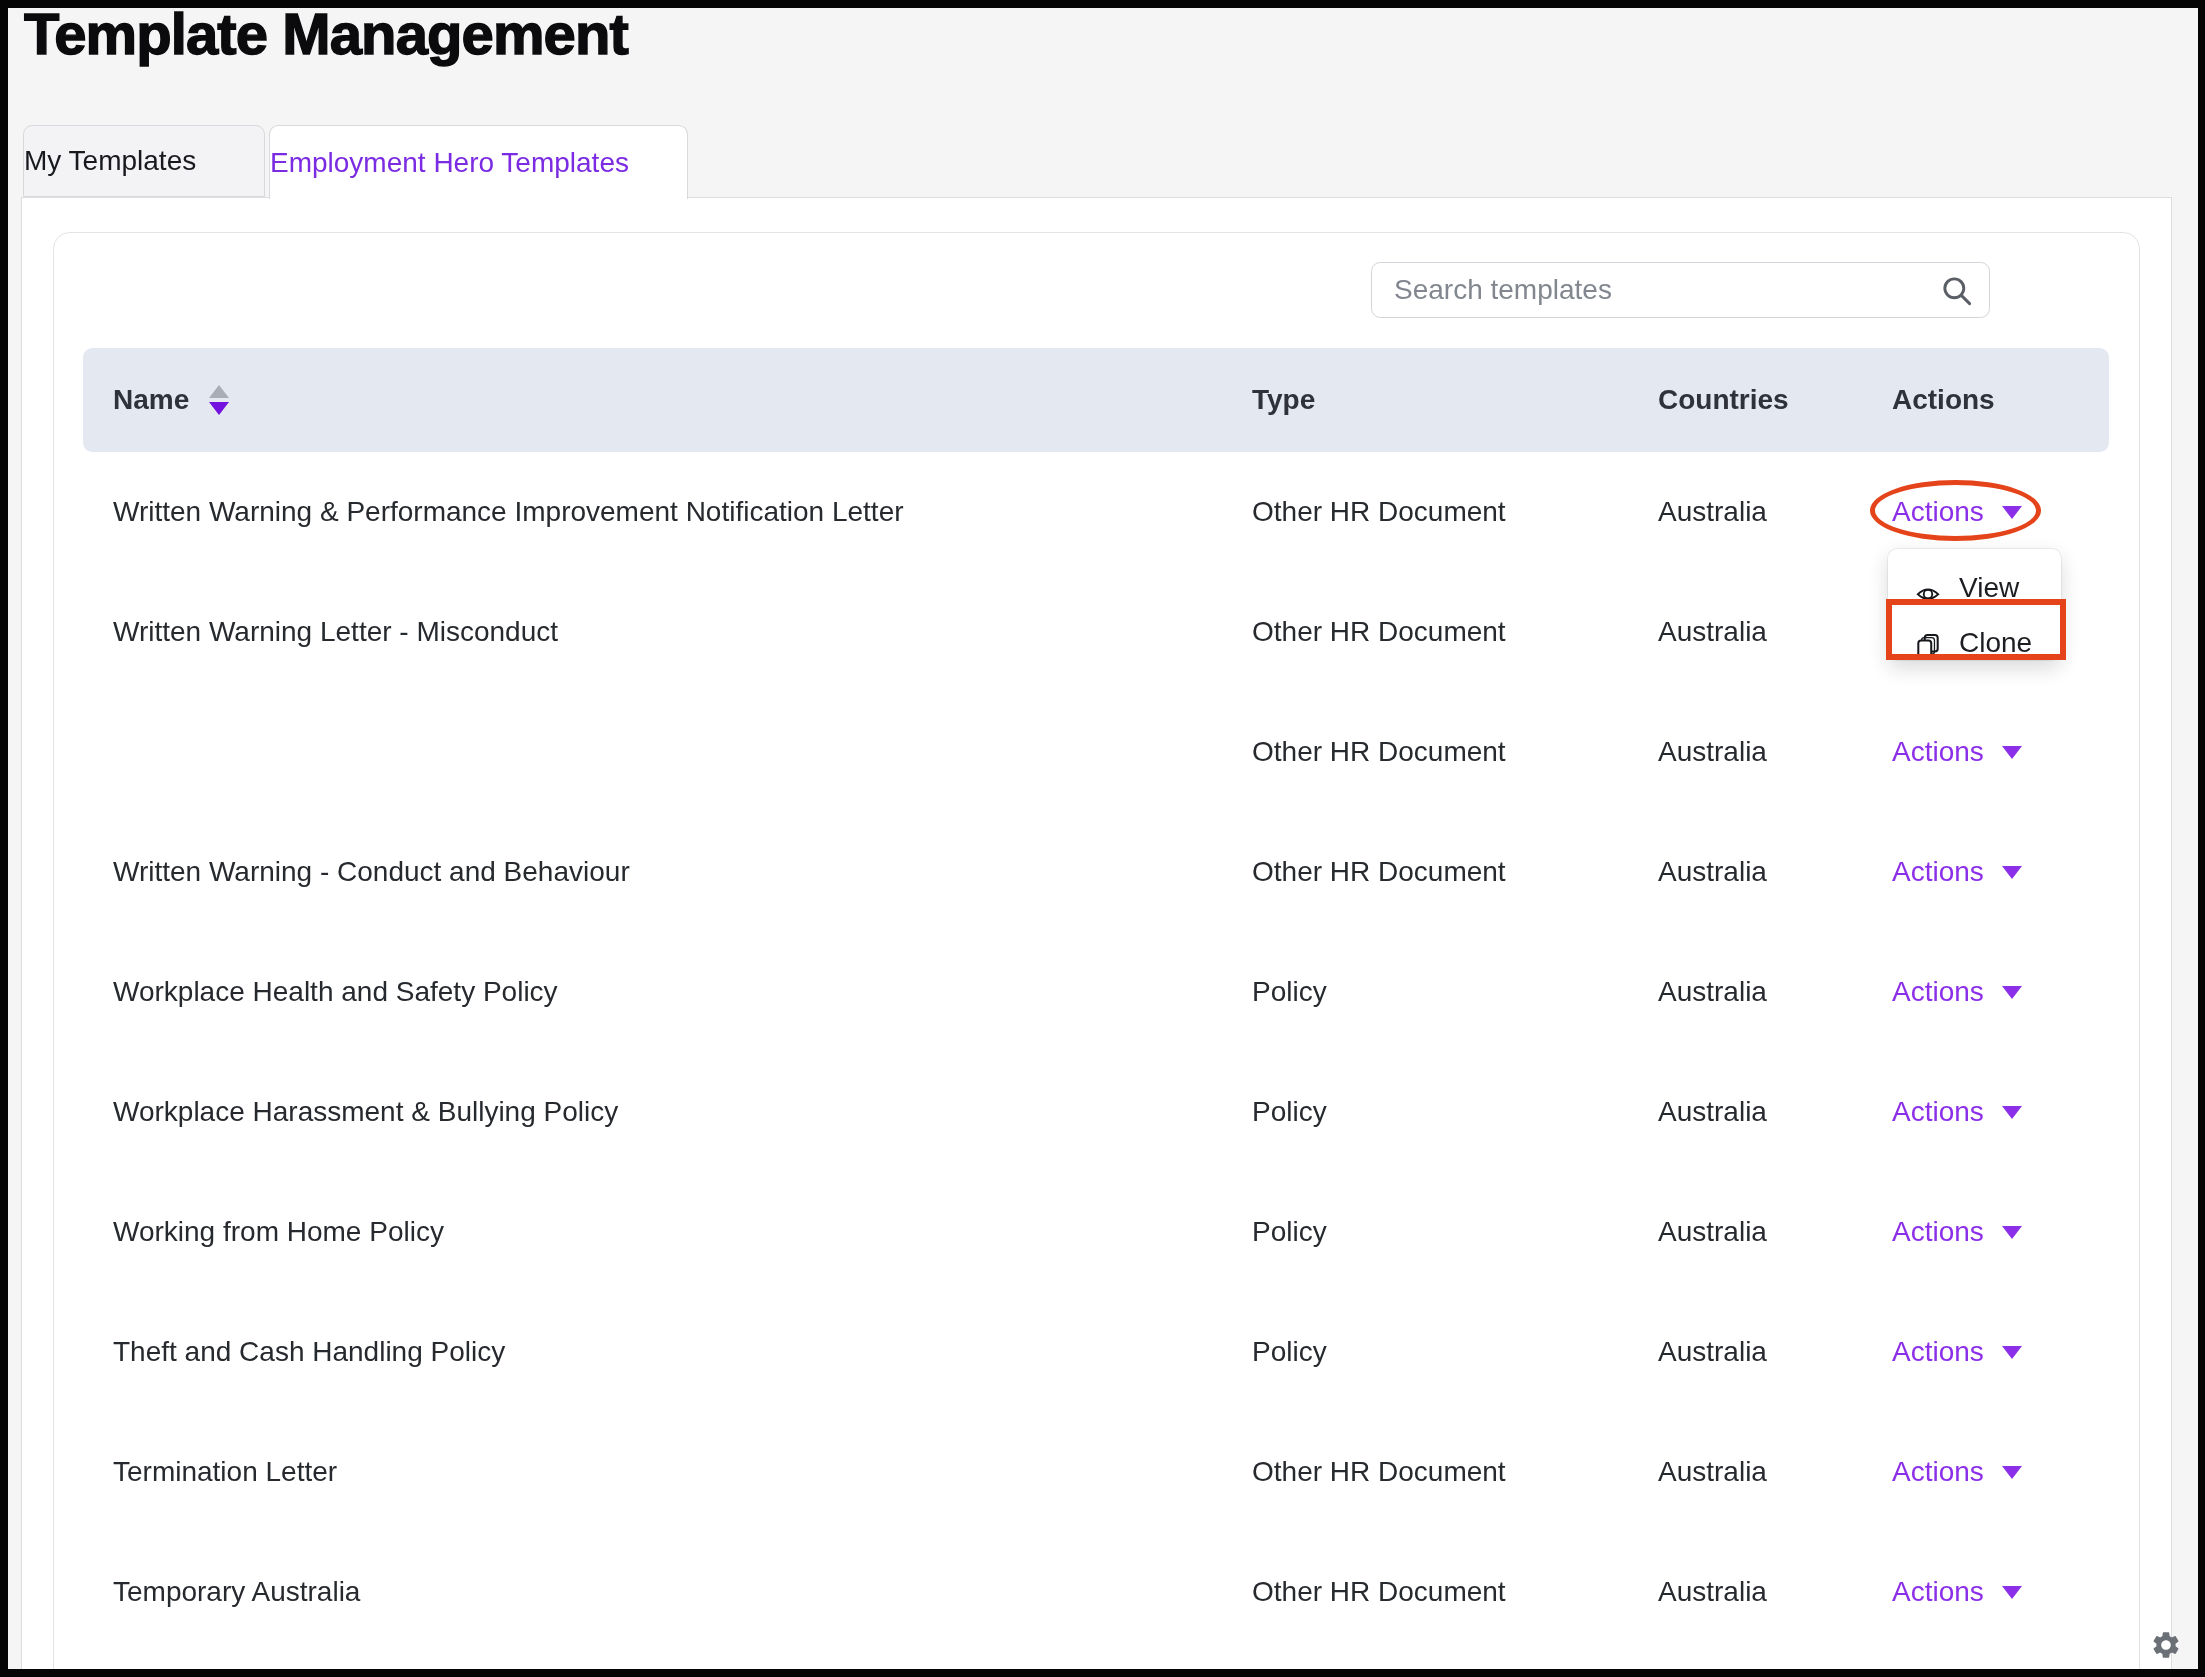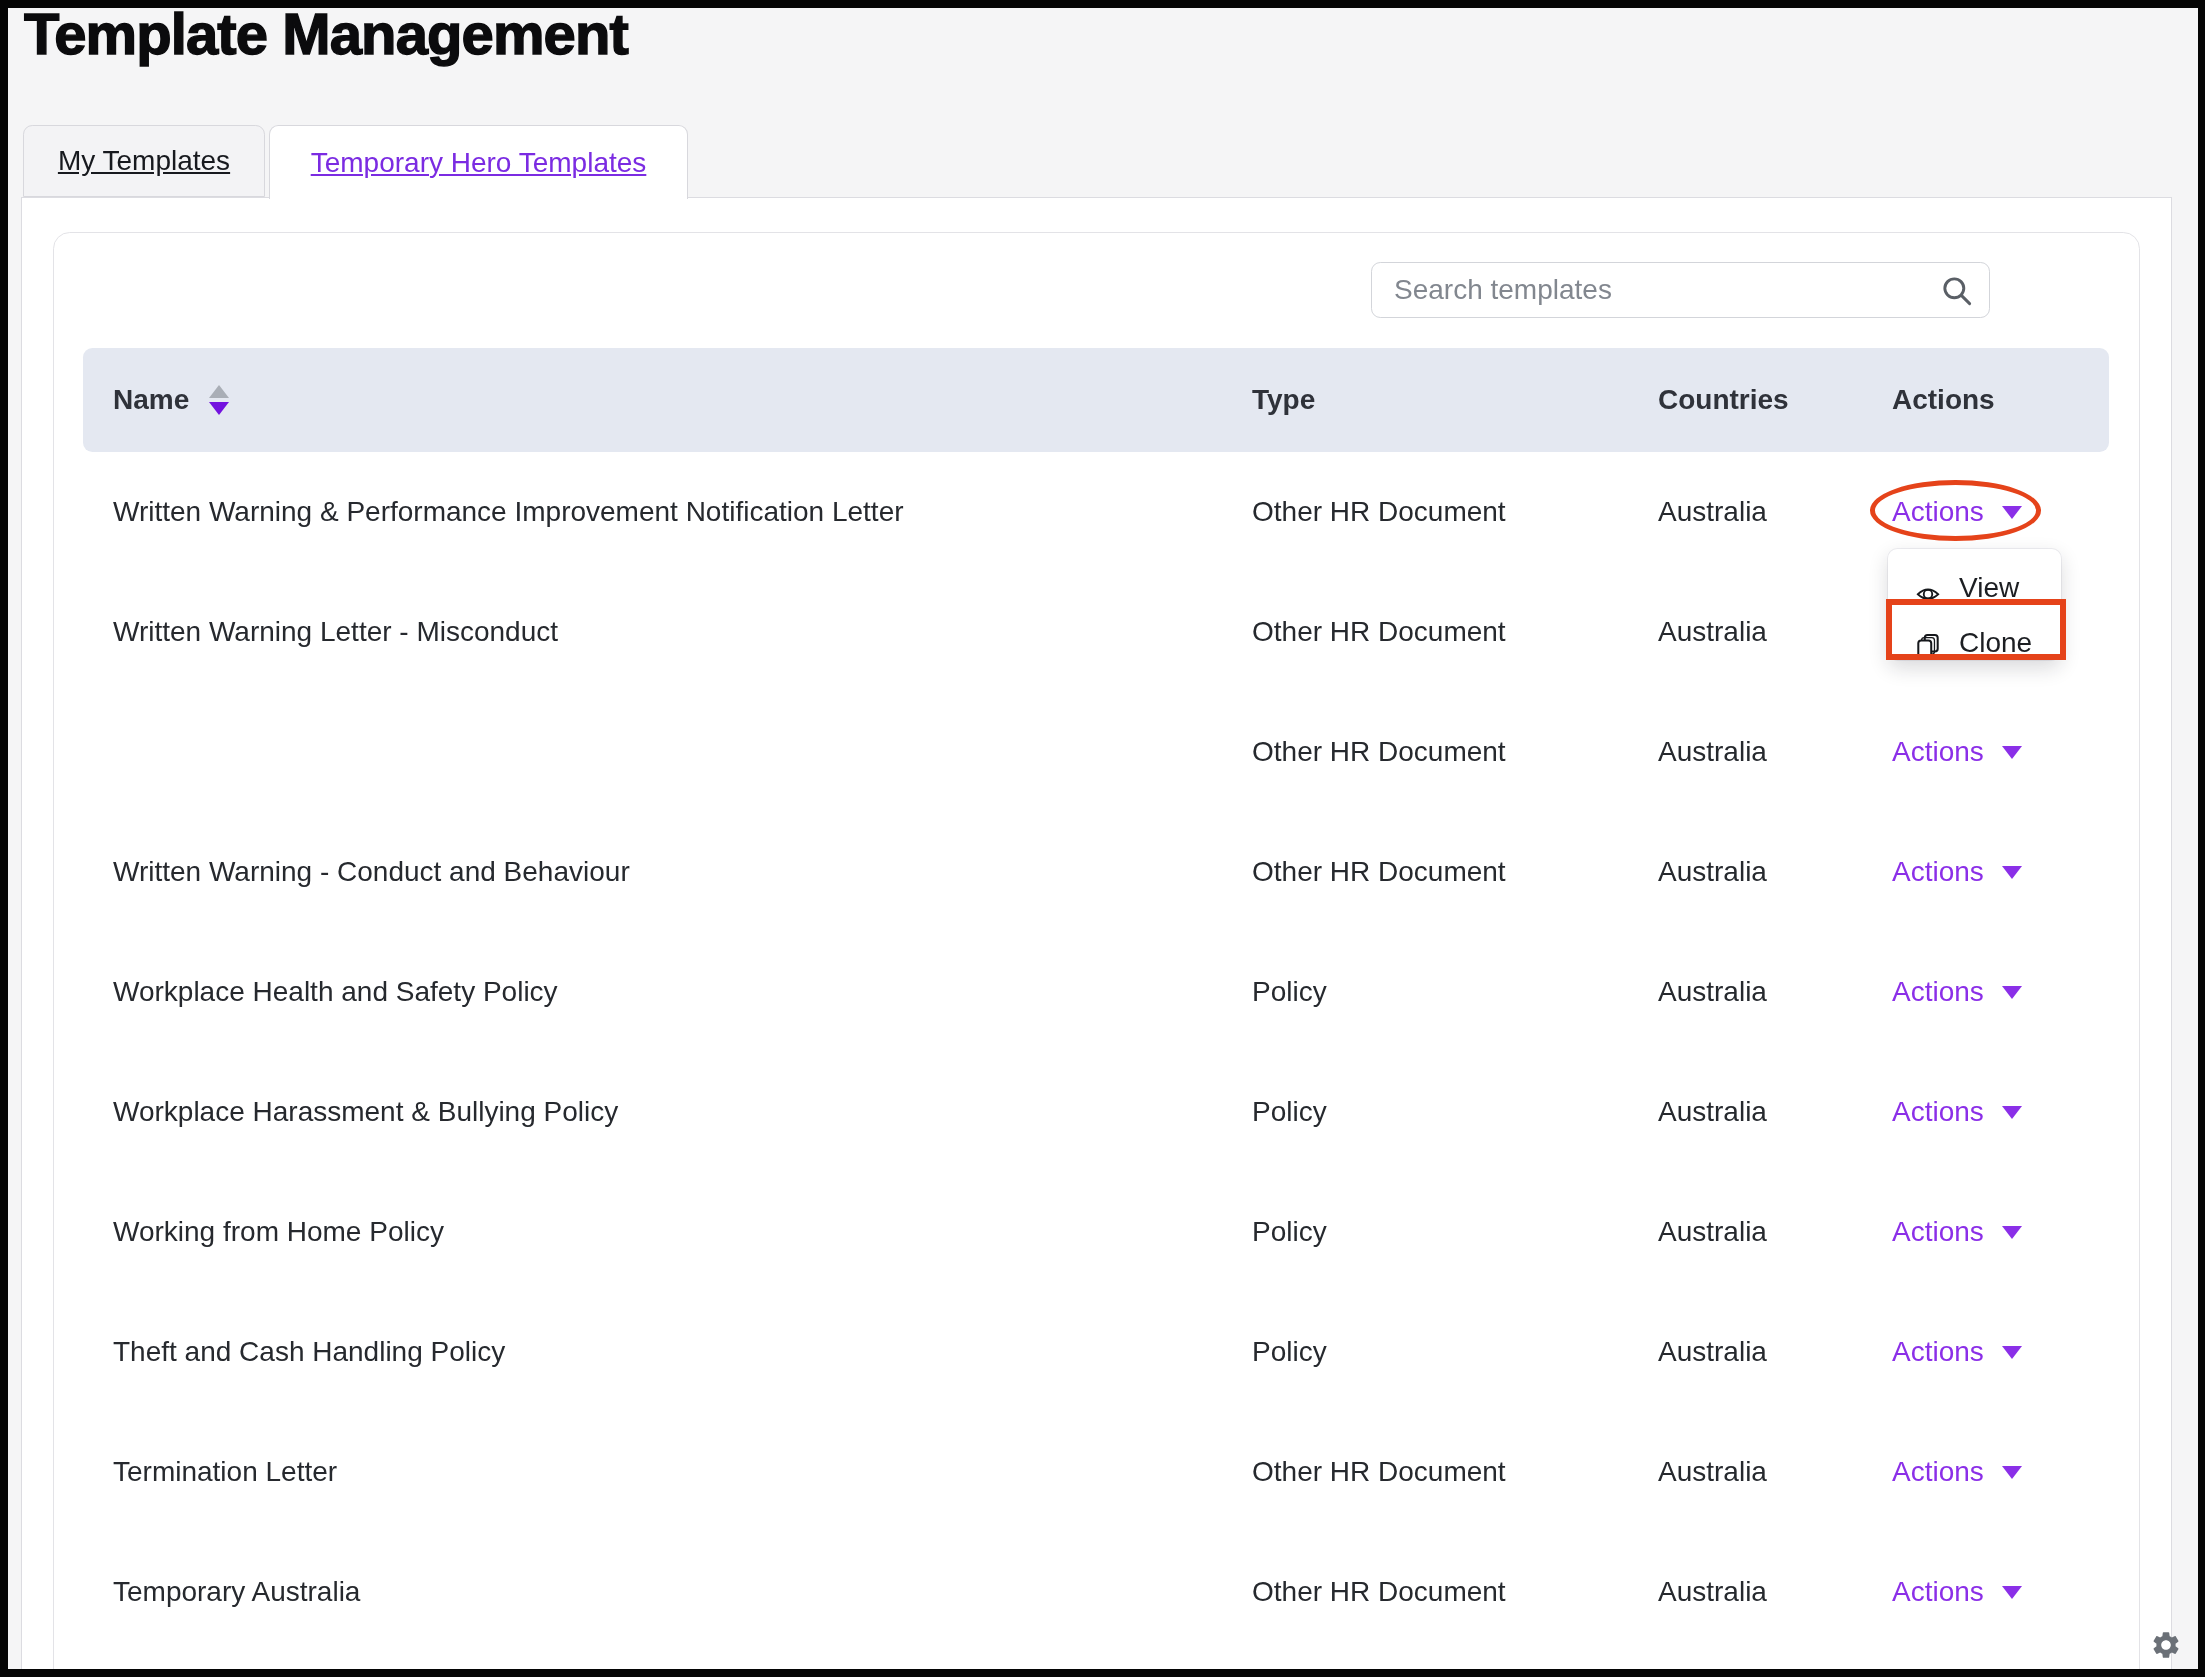--- a/index.html
+++ b/index.html
@@ -18,22 +18,22 @@
 
   .page-title{
     position:absolute;left:24px;top:0px;
     font-size:58px;font-weight:bold;color:#0b0b0d;
     letter-spacing:-0.9px;-webkit-text-stroke:1.4px #0b0b0d;
   }
 
   
   .tab{
     position:absolute;top:125px;height:72px;z-index:3;
-    display:flex;align-items:center;justify-content:center;
-    font-size:28px;border-radius:9.3px 9.3px 0 0;cursor:pointer;text-decoration:underline;
+    display:flex;align-items:center;
+    font-size:28px;border-radius:9.3px 9.3px 0 0;cursor:pointer;
   }
   .tab-inactive{left:23px;width:242px;background:#f3f3f5;border:0.9px solid #d8d8dd;color:#17191e;}
   .tab-active{left:269px;width:419px;height:74px;background:#fff;border:0.9px solid #d8d8dd;border-bottom:none;color:var(--accent);}
 
   
   .panel{
     position:absolute;left:21.3px;top:197px;width:2151px;height:1484px;
     background:#fff;border:0.9px solid var(--border);z-index:1;
   }
   
@@ -98,21 +98,21 @@
 </style>
 </head>
 <body>
 
 <div class="page-title">Template Management</div>
 
 <div class="tab tab-inactive">
   <span>My Templates</span>
 </div>
 <div class="tab tab-active">
-  <span>Temporary Hero Templates</span>
+  <span>Employment Hero Templates</span>
 </div>
 
 <div class="panel"></div>
 <div class="card"></div>
 
 <div class="search-box">
   <input type="text" placeholder="Search templates" style="">
   <svg class="search-icon" viewBox="0 0 24 24" fill="none" stroke="#5a5f66" stroke-width="2" stroke-linecap="round">
     <circle cx="10.5" cy="10.5" r="6.5"></circle>
     <line x1="15.5" y1="15.5" x2="21" y2="21"></line>

